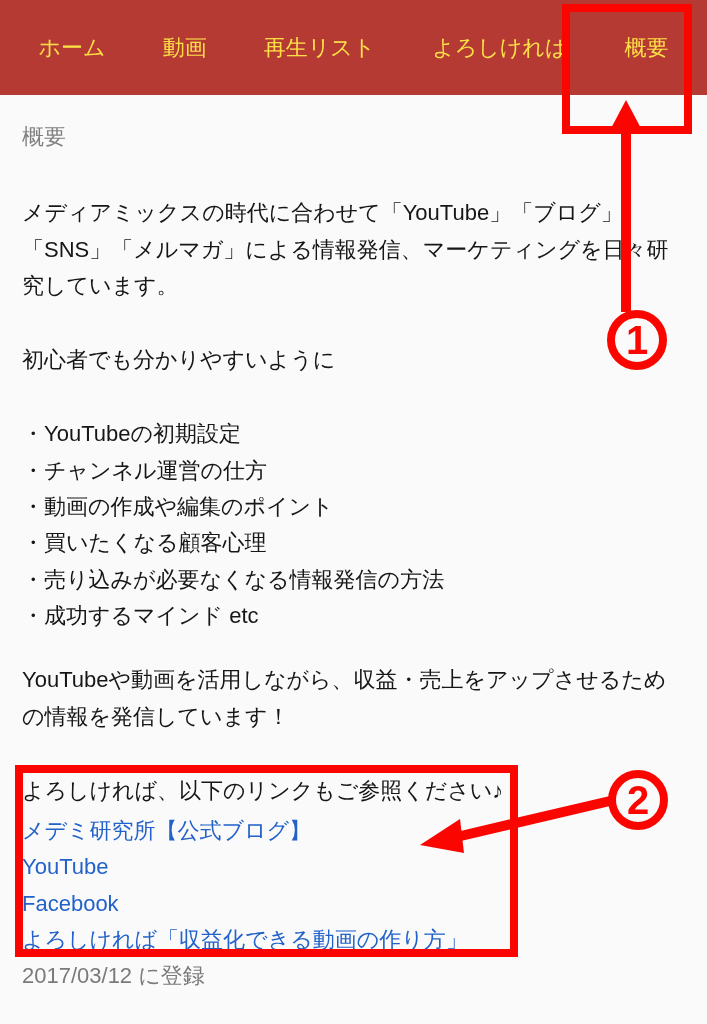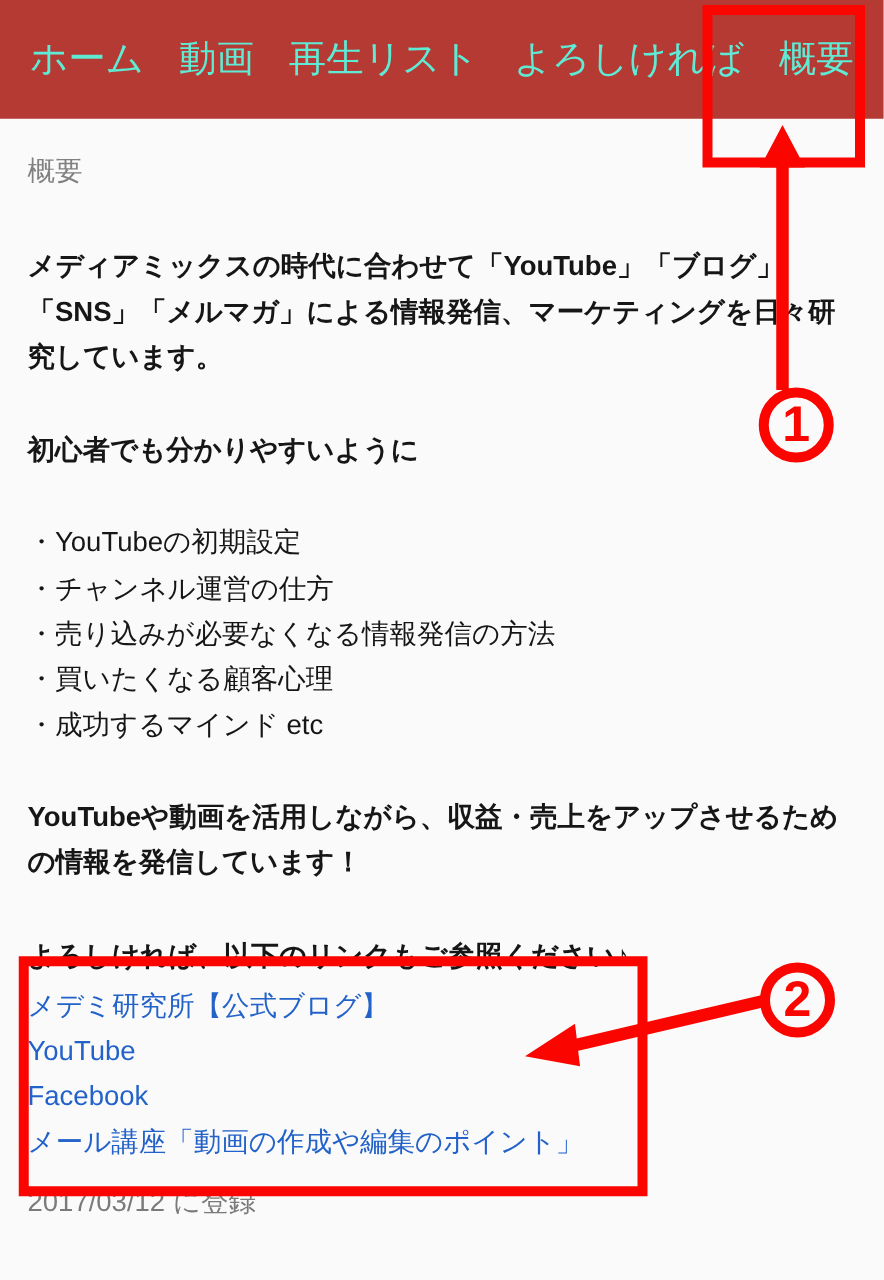--- a/index.html
+++ b/index.html
@@ -11,52 +11,51 @@
     }
     .tab-bar {
       background: #b53a33;
       display: flex;
       height: 95px;
       align-items: center;
       justify-content: space-around;
       padding: 0 10px;
     }
     .tab {
-      color: #5eead4;
-      font-size: 30px;
+      color: #fde047;
+      font-size: 22px;
       font-weight: 400;
       padding: 10px 8px;
       cursor: pointer;
       white-space: nowrap;
     }
     .content {
       padding: 24px 22px;
       color: #161616;
       font-size: 22px;
       line-height: 1.65;
     }
     .section-title {
       color: #808080;
       font-size: 22px;
       margin-bottom: 40px;
     }
     .paragraph {
       margin-bottom: 38px;
-      font-weight: bold;
     }
     .list {
-      margin-bottom: 38px;
+      margin-bottom: 28px;
       list-style: none;
     }
     .list li::before {
       content: "・";
     }
     .links {
       margin-top: 4px;
-      margin-bottom: 12px;
+      margin-bottom: 0;
     }
     .link {
       color: #2262c9;
       display: block;
       line-height: 1.65;
       cursor: pointer;
     }
     .reg-date {
       color: #7a7a7a;
       font-size: 22px;
@@ -129,34 +128,35 @@
 <div class="content">
   <div class="section-title">概要</div>
 
   <div class="paragraph">メディアミックスの時代に合わせて「YouTube」「ブログ」「SNS」「メルマガ」による情報発信、マーケティングを日々研究しています。</div>
 
   <div class="paragraph">初心者でも分かりやすいように</div>
 
   <ul class="list">
     <li>YouTubeの初期設定</li>
     <li>チャンネル運営の仕方</li>
+    <li>動画の作成や編集のポイント</li>
+    <li>買いたくなる顧客心理</li>
     <li>売り込みが必要なくなる情報発信の方法</li>
-    <li>買いたくなる顧客心理</li>
     <li>成功するマインド etc</li>
   </ul>
 
   <div class="paragraph">YouTubeや動画を活用しながら、収益・売上をアップさせるための情報を発信しています！</div>
 
   <div class="paragraph" style="margin-bottom:0">よろしければ、以下のリンクもご参照ください♪</div>
 
   <div class="links">
     <a class="link">メデミ研究所【公式ブログ】</a>
     <a class="link">YouTube</a>
     <a class="link">Facebook</a>
-    <a class="link">メール講座「動画の作成や編集のポイント」</a>
+    <a class="link">よろしければ「収益化できる動画の作り方」</a>
   </div>
 
   <div class="reg-date">2017/03/12 に登録</div>
 </div>
 
 <div class="anno-box-1"></div>
 <div class="anno-box-2"></div>
 
 <svg class="anno-arrow arrow-1" viewBox="0 0 40 212">
   <line x1="20" y1="30" x2="20" y2="212" stroke="#fa0500" stroke-width="10"></line>

